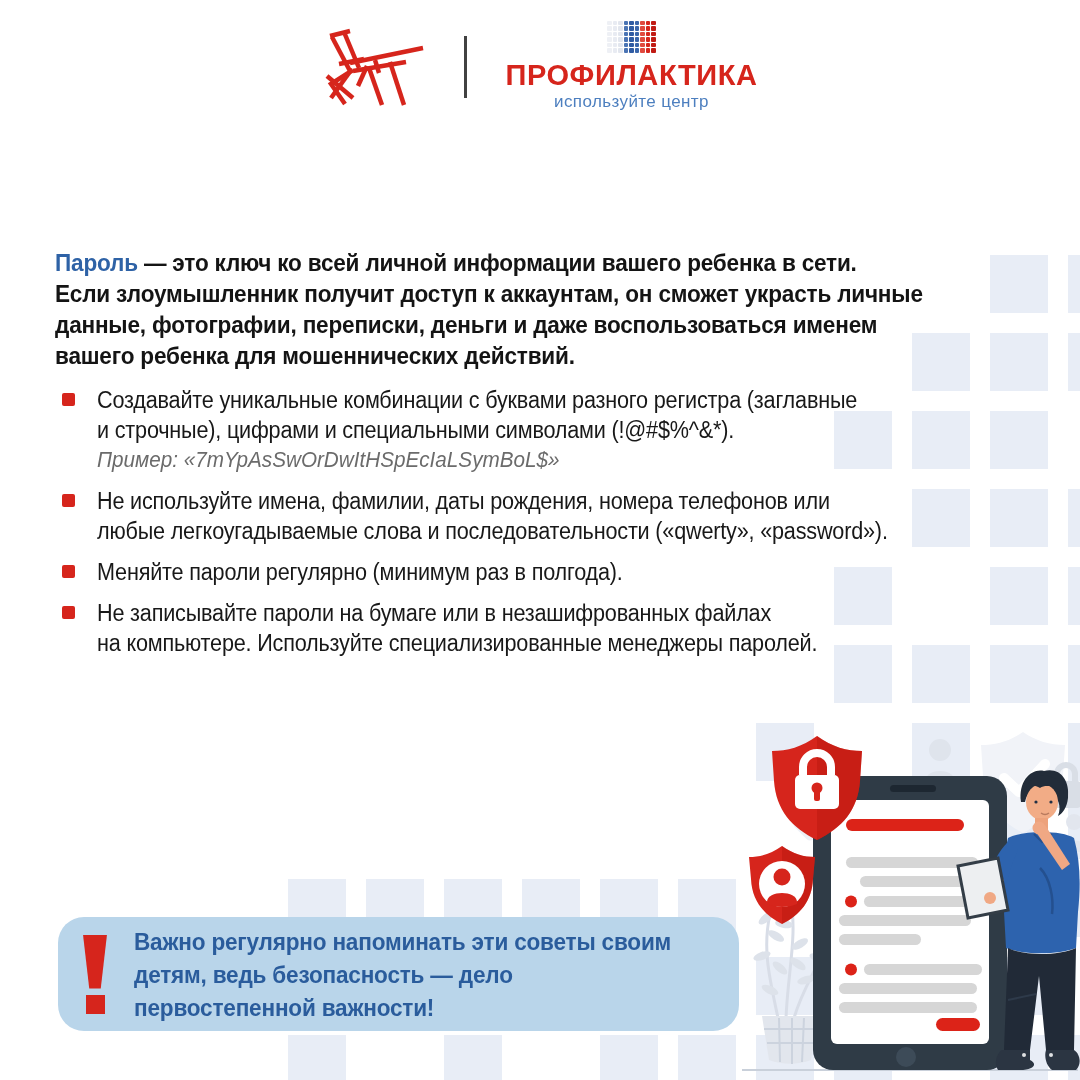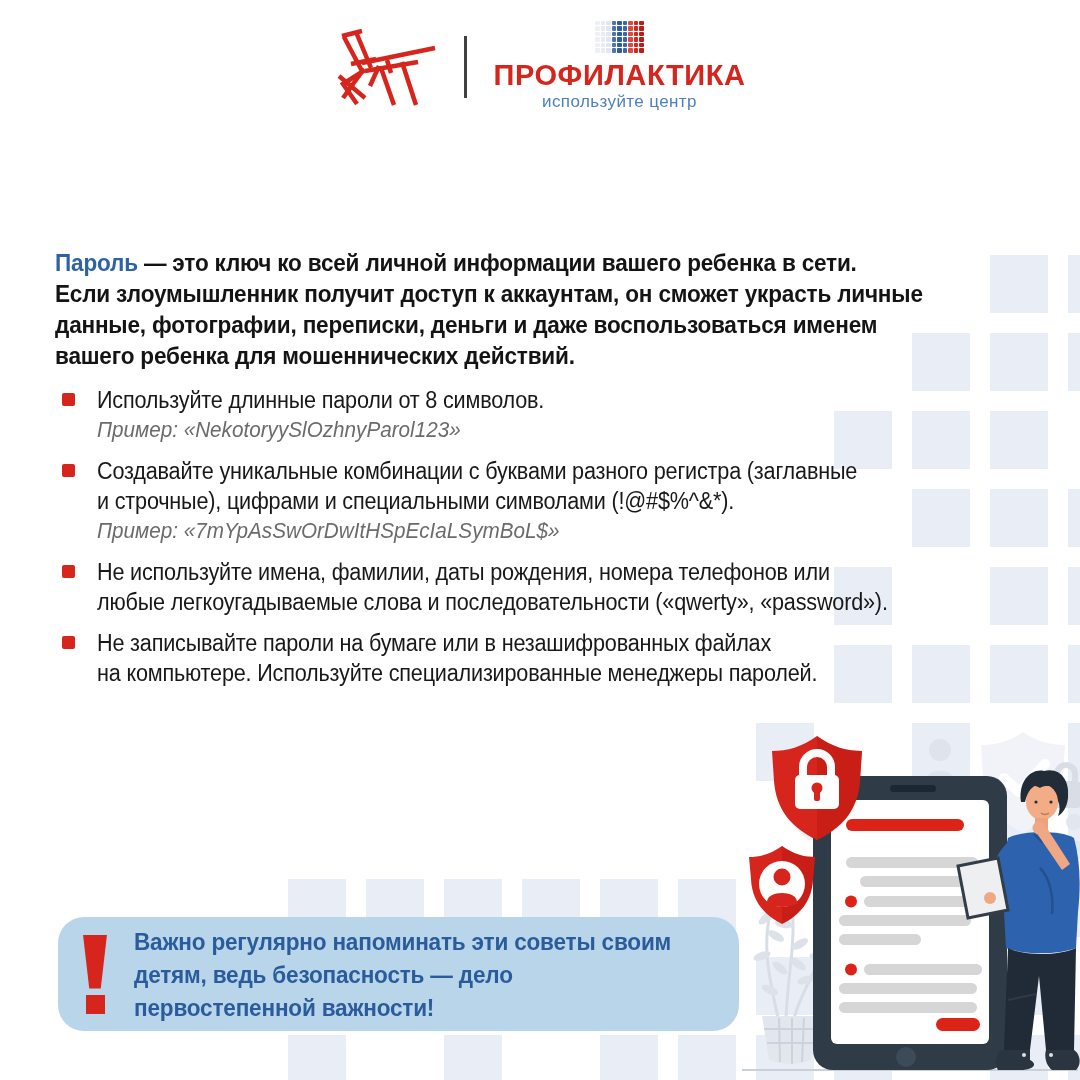--- a/index.html
+++ b/index.html
@@ -3,21 +3,21 @@
 <meta charset="utf-8">
 <style>
   html,body{margin:0;padding:0;background:#ffffff;}
   .poster{position:relative;width:1080px;height:1080px;margin:0 auto;background:#ffffff;overflow:hidden;
           font-family:"Liberation Sans","DejaVu Sans",sans-serif;}
   
   .bg-layer{position:absolute;inset:0;}
   .bg-sq{position:absolute;width:58px;height:58px;background:#e8edf6;}
   
   .header{position:absolute;left:0;top:0;width:1080px;height:133px;background:#ffffff;
-          display:flex;align-items:center;justify-content:center;gap:26px;z-index:5;}
+          display:flex;align-items:center;justify-content:center;gap:38px;z-index:5;}
   .divider{width:3px;height:62px;background:#414141;}
   .org{display:flex;flex-direction:column;align-items:center;}
   .flag{display:grid;grid-template-columns:repeat(9,4.5px);grid-auto-rows:4.5px;gap:1px;margin-bottom:7px;}
   .org-name{font-size:29px;font-weight:bold;color:#d6251c;letter-spacing:.6px;line-height:1.05;}
   .org-sub{font-size:17px;color:#4d7fbf;letter-spacing:.4px;margin-top:2px;}
   
   .banner{position:absolute;left:0;top:133px;width:1080px;height:93px;background:#d6251c;
           display:flex;align-items:center;justify-content:center;z-index:5;}
   .banner-title{color:#ffffff;font-size:46px;font-weight:bold;white-space:nowrap;letter-spacing:.5px;
                 transform:scaleX(.88);transform-origin:center center;}
@@ -183,37 +183,36 @@
     <div class="intro-line cond"><span class="hl">Пароль</span><span> — это ключ ко всей личной информации вашего ребенка в сети.</span></div>
     <div class="intro-line cond">Если злоумышленник получит доступ к аккаунтам, он сможет украсть личные</div>
     <div class="intro-line cond">данные, фотографии, переписки, деньги и даже воспользоваться именем</div>
     <div class="intro-line cond">вашего ребенка для мошеннических действий.</div>
   </div>
 
   <ul class="tips">
       <li class="tip">
         <span class="marker"></span>
         <div class="tip-body">
-          <div class="tip-line cond">Используйте длинные пароли от 8 символов.</div>
-          <div class="tip-example cond">Пример: «NekotoryySlOzhnyParol123»</div>
-        </div>
-      </li>
-      <li class="tip">
-        <span class="marker"></span>
-        <div class="tip-body">
           <div class="tip-line cond">Создавайте уникальные комбинации с буквами разного регистра (заглавные</div>
           <div class="tip-line cond">и строчные), цифрами и специальными символами (!@#$%^&amp;*).</div>
           <div class="tip-example cond">Пример: «7mYpAsSwOrDwItHSpEcIaLSymBoL$»</div>
         </div>
       </li>
       <li class="tip">
         <span class="marker"></span>
         <div class="tip-body">
           <div class="tip-line cond">Не используйте имена, фамилии, даты рождения, номера телефонов или</div>
           <div class="tip-line cond">любые легкоугадываемые слова и последовательности («qwerty», «password»).</div>
+        </div>
+      </li>
+      <li class="tip">
+        <span class="marker"></span>
+        <div class="tip-body">
+          <div class="tip-line cond">Меняйте пароли регулярно (минимум раз в полгода).</div>
         </div>
       </li>
       <li class="tip">
         <span class="marker"></span>
         <div class="tip-body">
           <div class="tip-line cond">Не записывайте пароли на бумаге или в незашифрованных файлах</div>
           <div class="tip-line cond">на компьютере. Используйте специализированные менеджеры паролей.</div>
         </div>
       </li>
     </ul>

